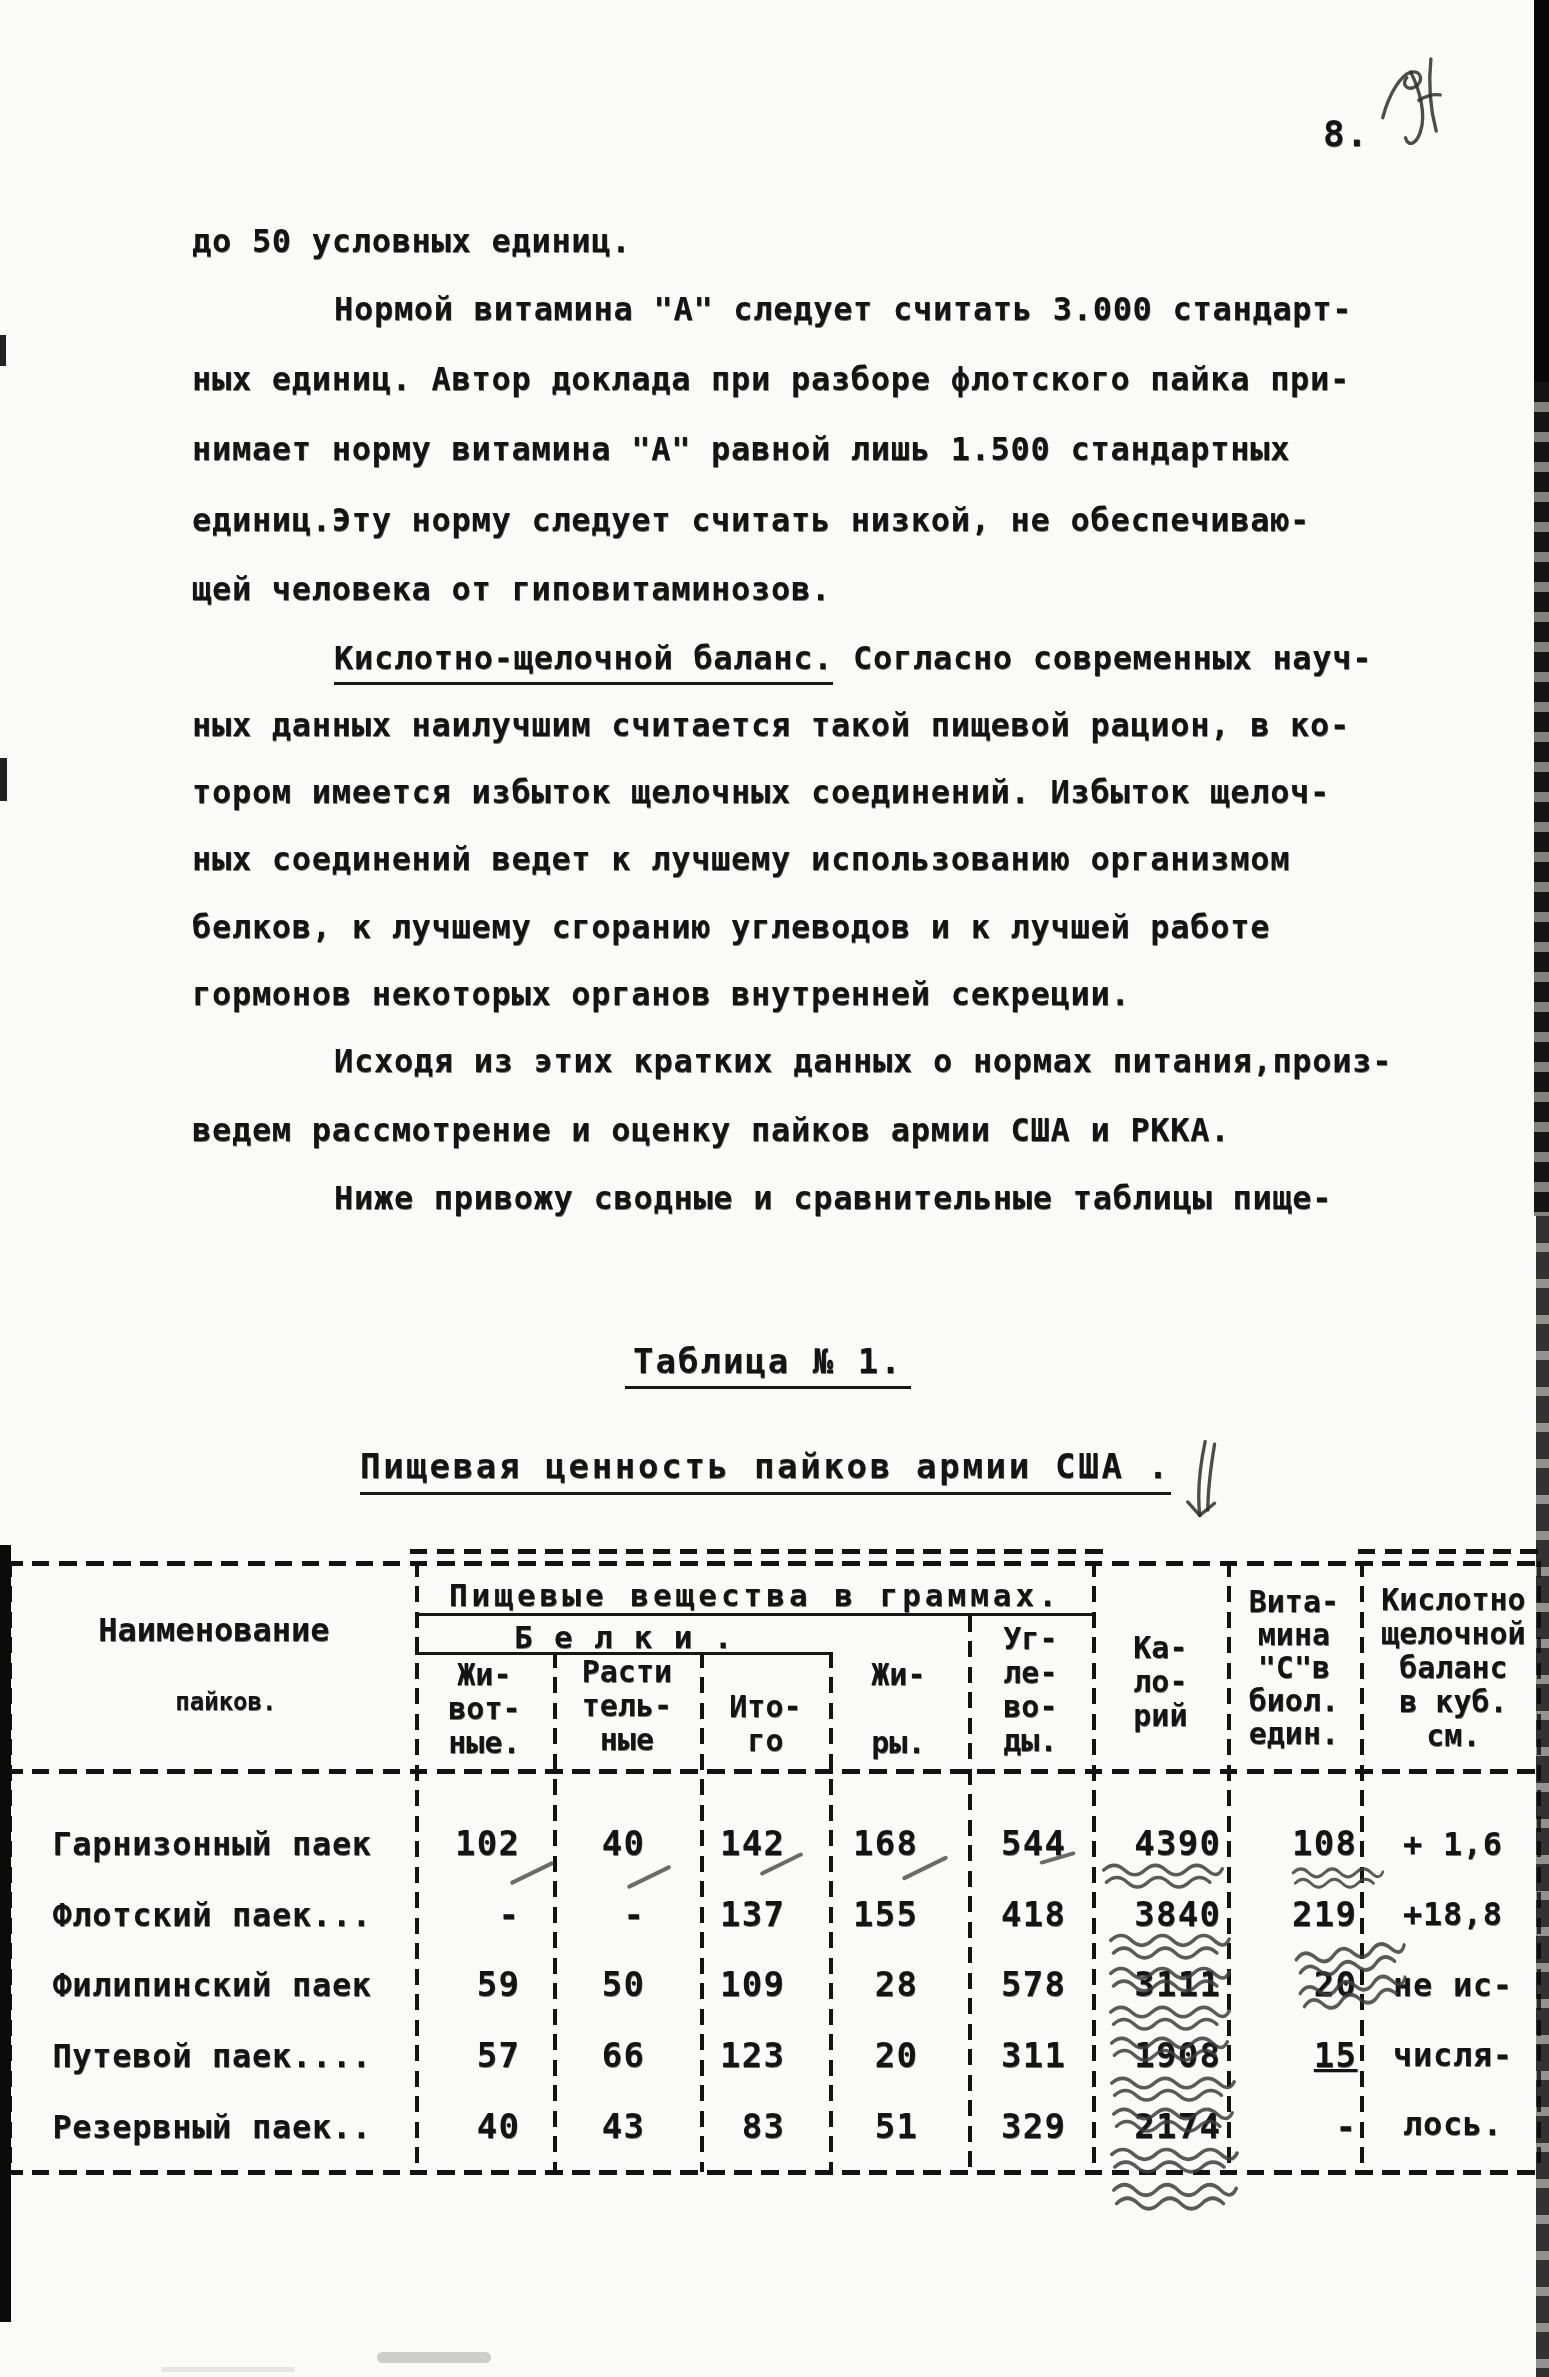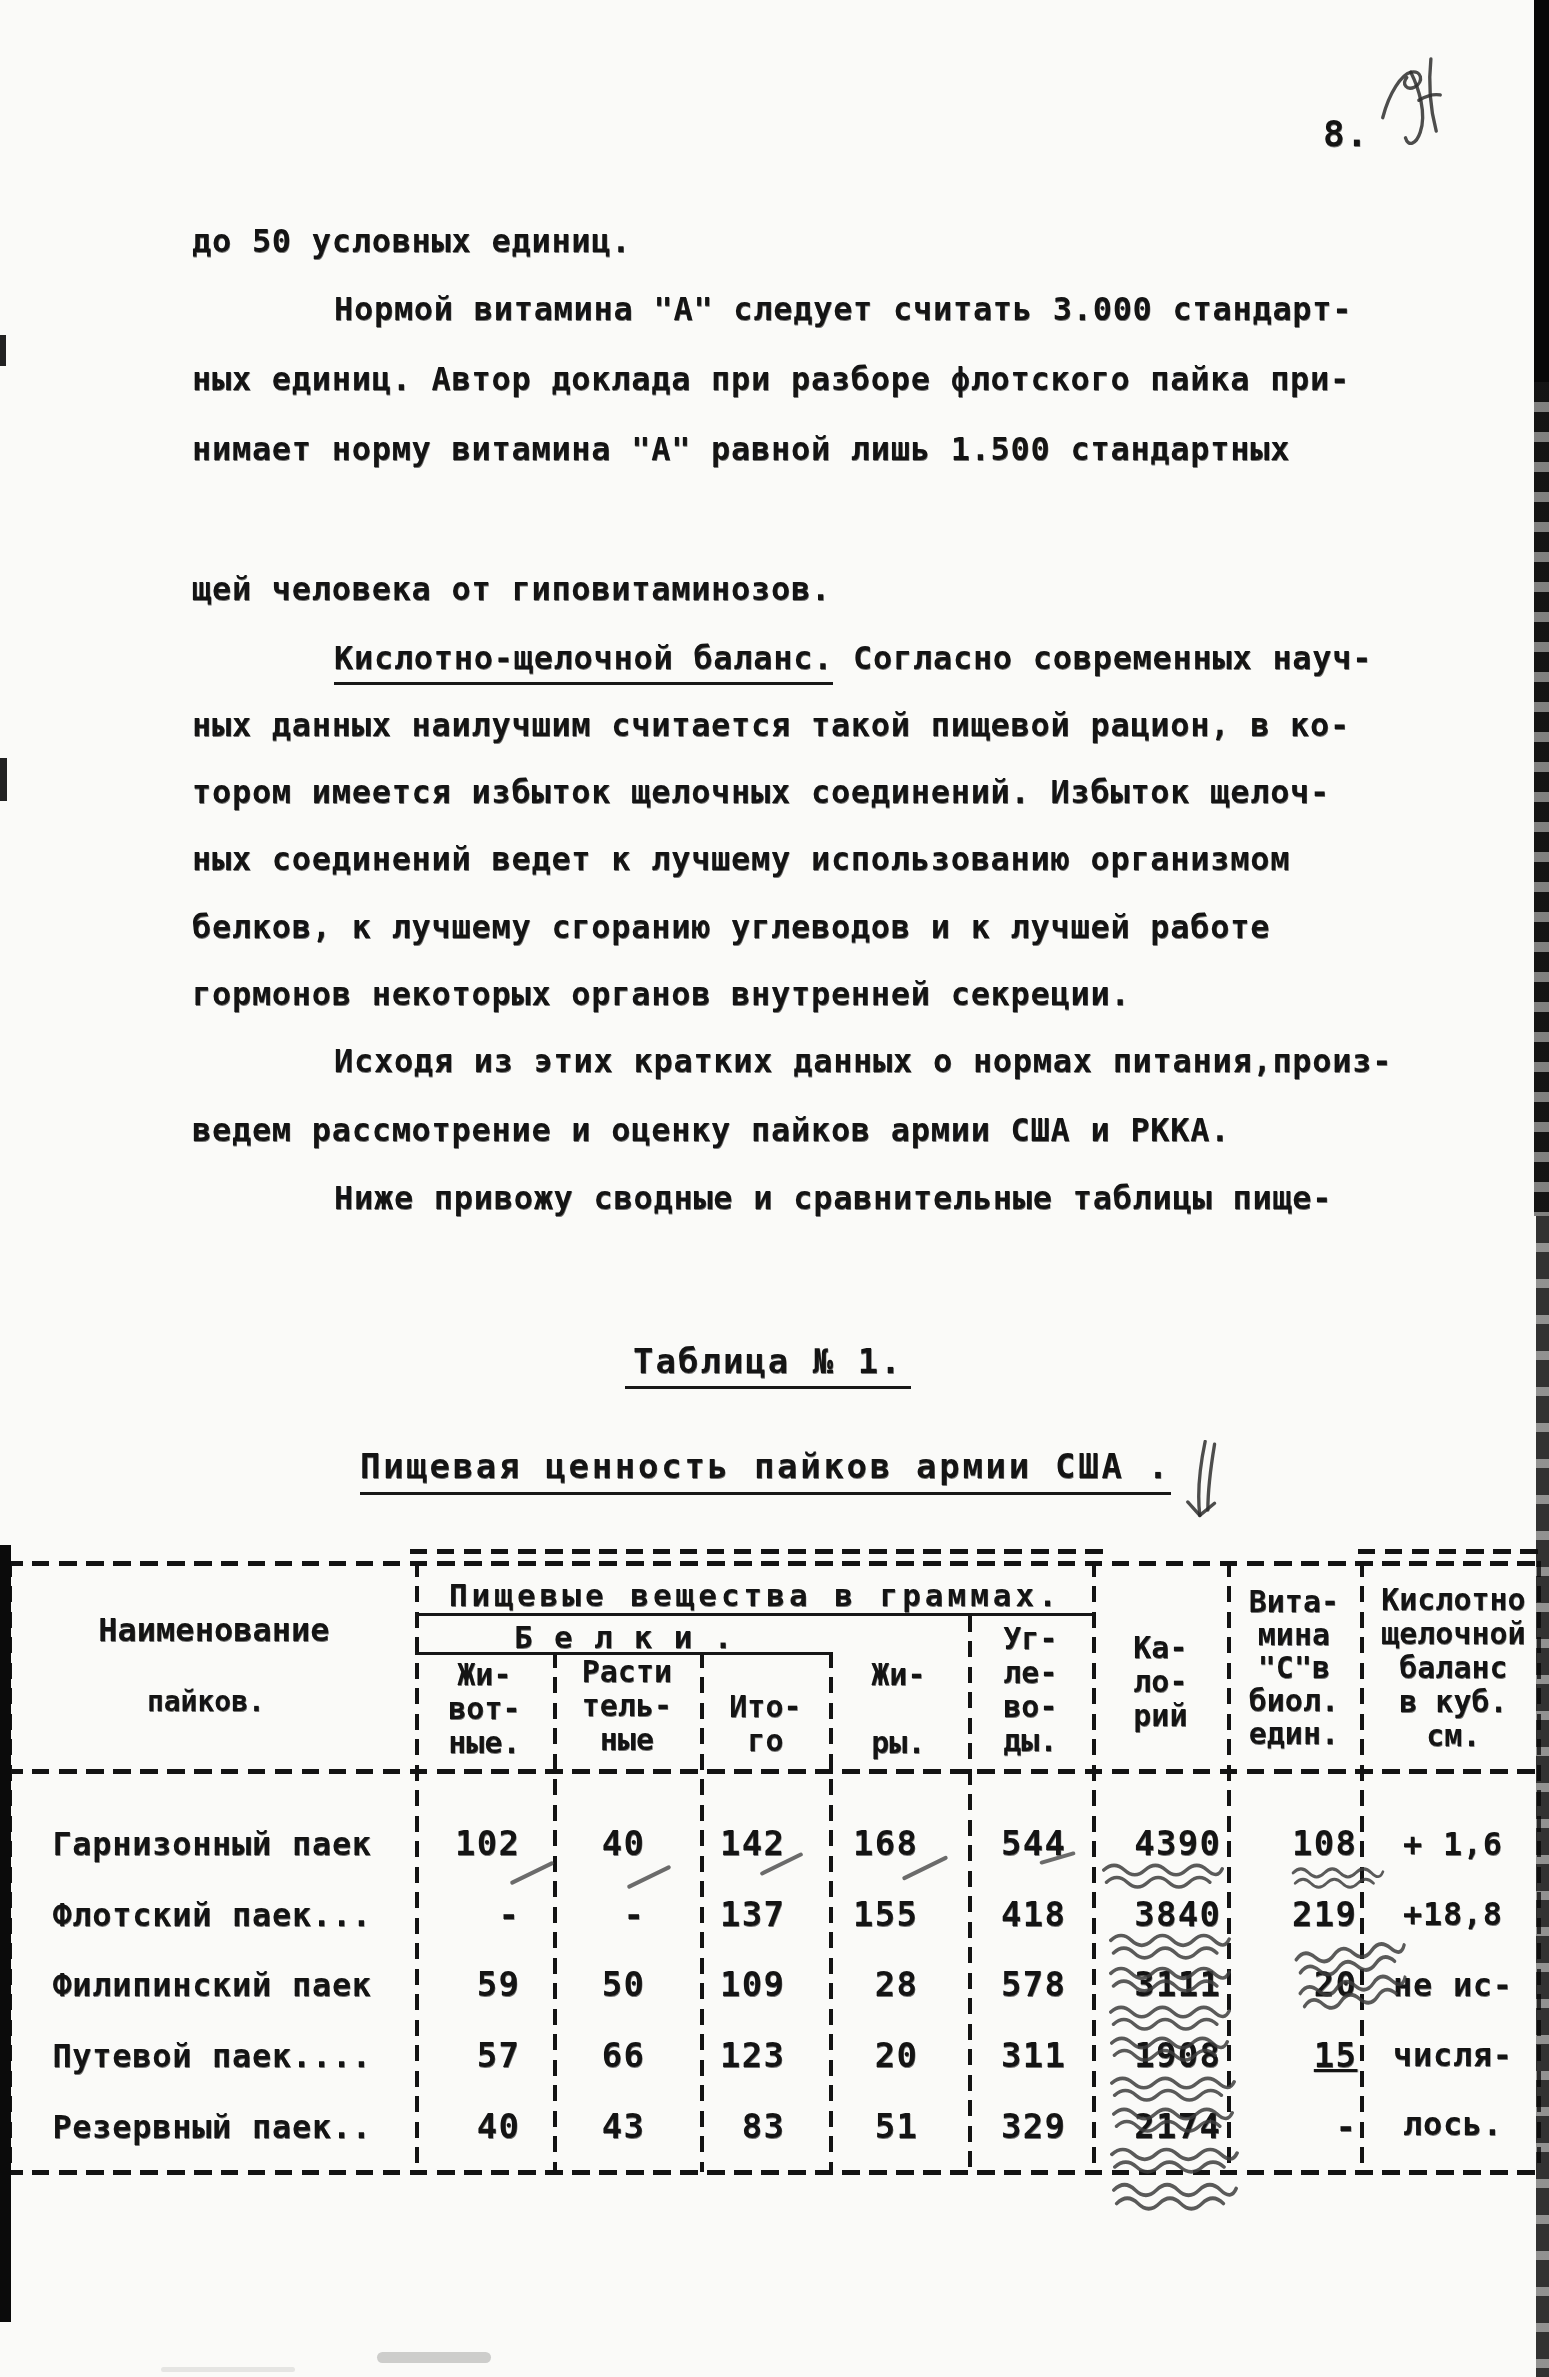--- a/index.html
+++ b/index.html
@@ -49,20 +49,21 @@
     <path d="M16,98 C26,60 44,34 58,30 C74,26 78,44 64,52 C52,58 44,48 52,38"></path>
     <path d="M58,30 C70,54 82,92 72,120 C66,138 54,142 50,128"></path>
     <path d="M88,10 C84,48 88,88 96,118"></path>
     <path d="M70,72 C80,66 92,62 102,64"></path>
   </svg>
 
   <div class="tl ink" style="left:192px;top:222px;">до 50 условных единиц.</div>
   <div class="tl ink" style="left:334px;top:290px;">Нормой витамина "А" следует считать 3.000 стандарт-</div>
   <div class="tl ink" style="left:192px;top:360px;">ных единиц. Автор доклада при разборе флотского пайка при-</div>
   <div class="tl ink" style="left:192px;top:430px;">нимает норму витамина "А" равной лишь 1.500 стандартных</div>
+  <div class="tl ink" style="left:192px;top:501px;">единиц.Эту норму следует считать низкой, не обеспечиваю-</div>
   <div class="tl ink" style="left:192px;top:570px;">щей человека от гиповитаминозов.</div>
   <div class="tl ink" style="left:334px;top:639px;">
     <span class="uline">Кислотно-щелочной баланс.</span><span> Согласно современных науч-</span>
   </div>
   <div class="tl ink" style="left:192px;top:706px;">ных данных наилучшим считается такой пищевой рацион, в ко-</div>
   <div class="tl ink" style="left:192px;top:773px;">тором имеется избыток щелочных соединений. Избыток щелоч-</div>
   <div class="tl ink" style="left:192px;top:840px;">ных соединений ведет к лучшему использованию организмом</div>
   <div class="tl ink" style="left:192px;top:908px;">белков, к лучшему сгоранию углеводов и к лучшей работе</div>
   <div class="tl ink" style="left:192px;top:975px;">гормонов некоторых органов внутренней секреции.</div>
   <div class="tl ink" style="left:334px;top:1042px;">Исходя из этих кратких данных о нормах питания,произ-</div>
@@ -98,21 +99,21 @@
     <div class="vline" style="left:963px;top:59px;height:557px;"></div>
     <div class="vline" style="left:1087px;top:4px;height:612px;"></div>
     <div class="vline" style="left:1222px;top:4px;height:612px;"></div>
     <div class="vline" style="left:1355px;top:4px;height:612px;"></div>
     <div class="vline" style="left:1532px;top:4px;height:612px;"></div>
 
     <div class="rule" style="left:410px;top:56px;width:679px;"></div>
     <div class="rule" style="left:410px;top:95px;width:416px;"></div>
 
     <div class="th ink" style="left:20px;top:56px;width:377px;font-size:32px;">Наименование</div>
-    <div class="th ink" style="left:12px;top:128px;width:377px;font-size:28px;">пайков.</div>
+    <div class="th ink" style="left:32px;top:128px;width:377px;font-size:24px;">пайков.</div>
     <div class="th-big ink" style="left:410px;top:20px;width:679px;">Пищевые вещества в граммах.</div>
     <div class="th-big ink" style="left:410px;top:62px;width:417px;letter-spacing:1.3px;">Б е л к и .</div>
     <div class="th ink" style="left:411px;top:101px;width:136px;">Жи-
 вот-
 ные.</div>
     <div class="th ink" style="left:549px;top:98px;width:145px;">Расти
 тель-
 ные</div>
     <div class="th ink" style="left:697px;top:133px;width:126px;">Ито-
 го</div>

